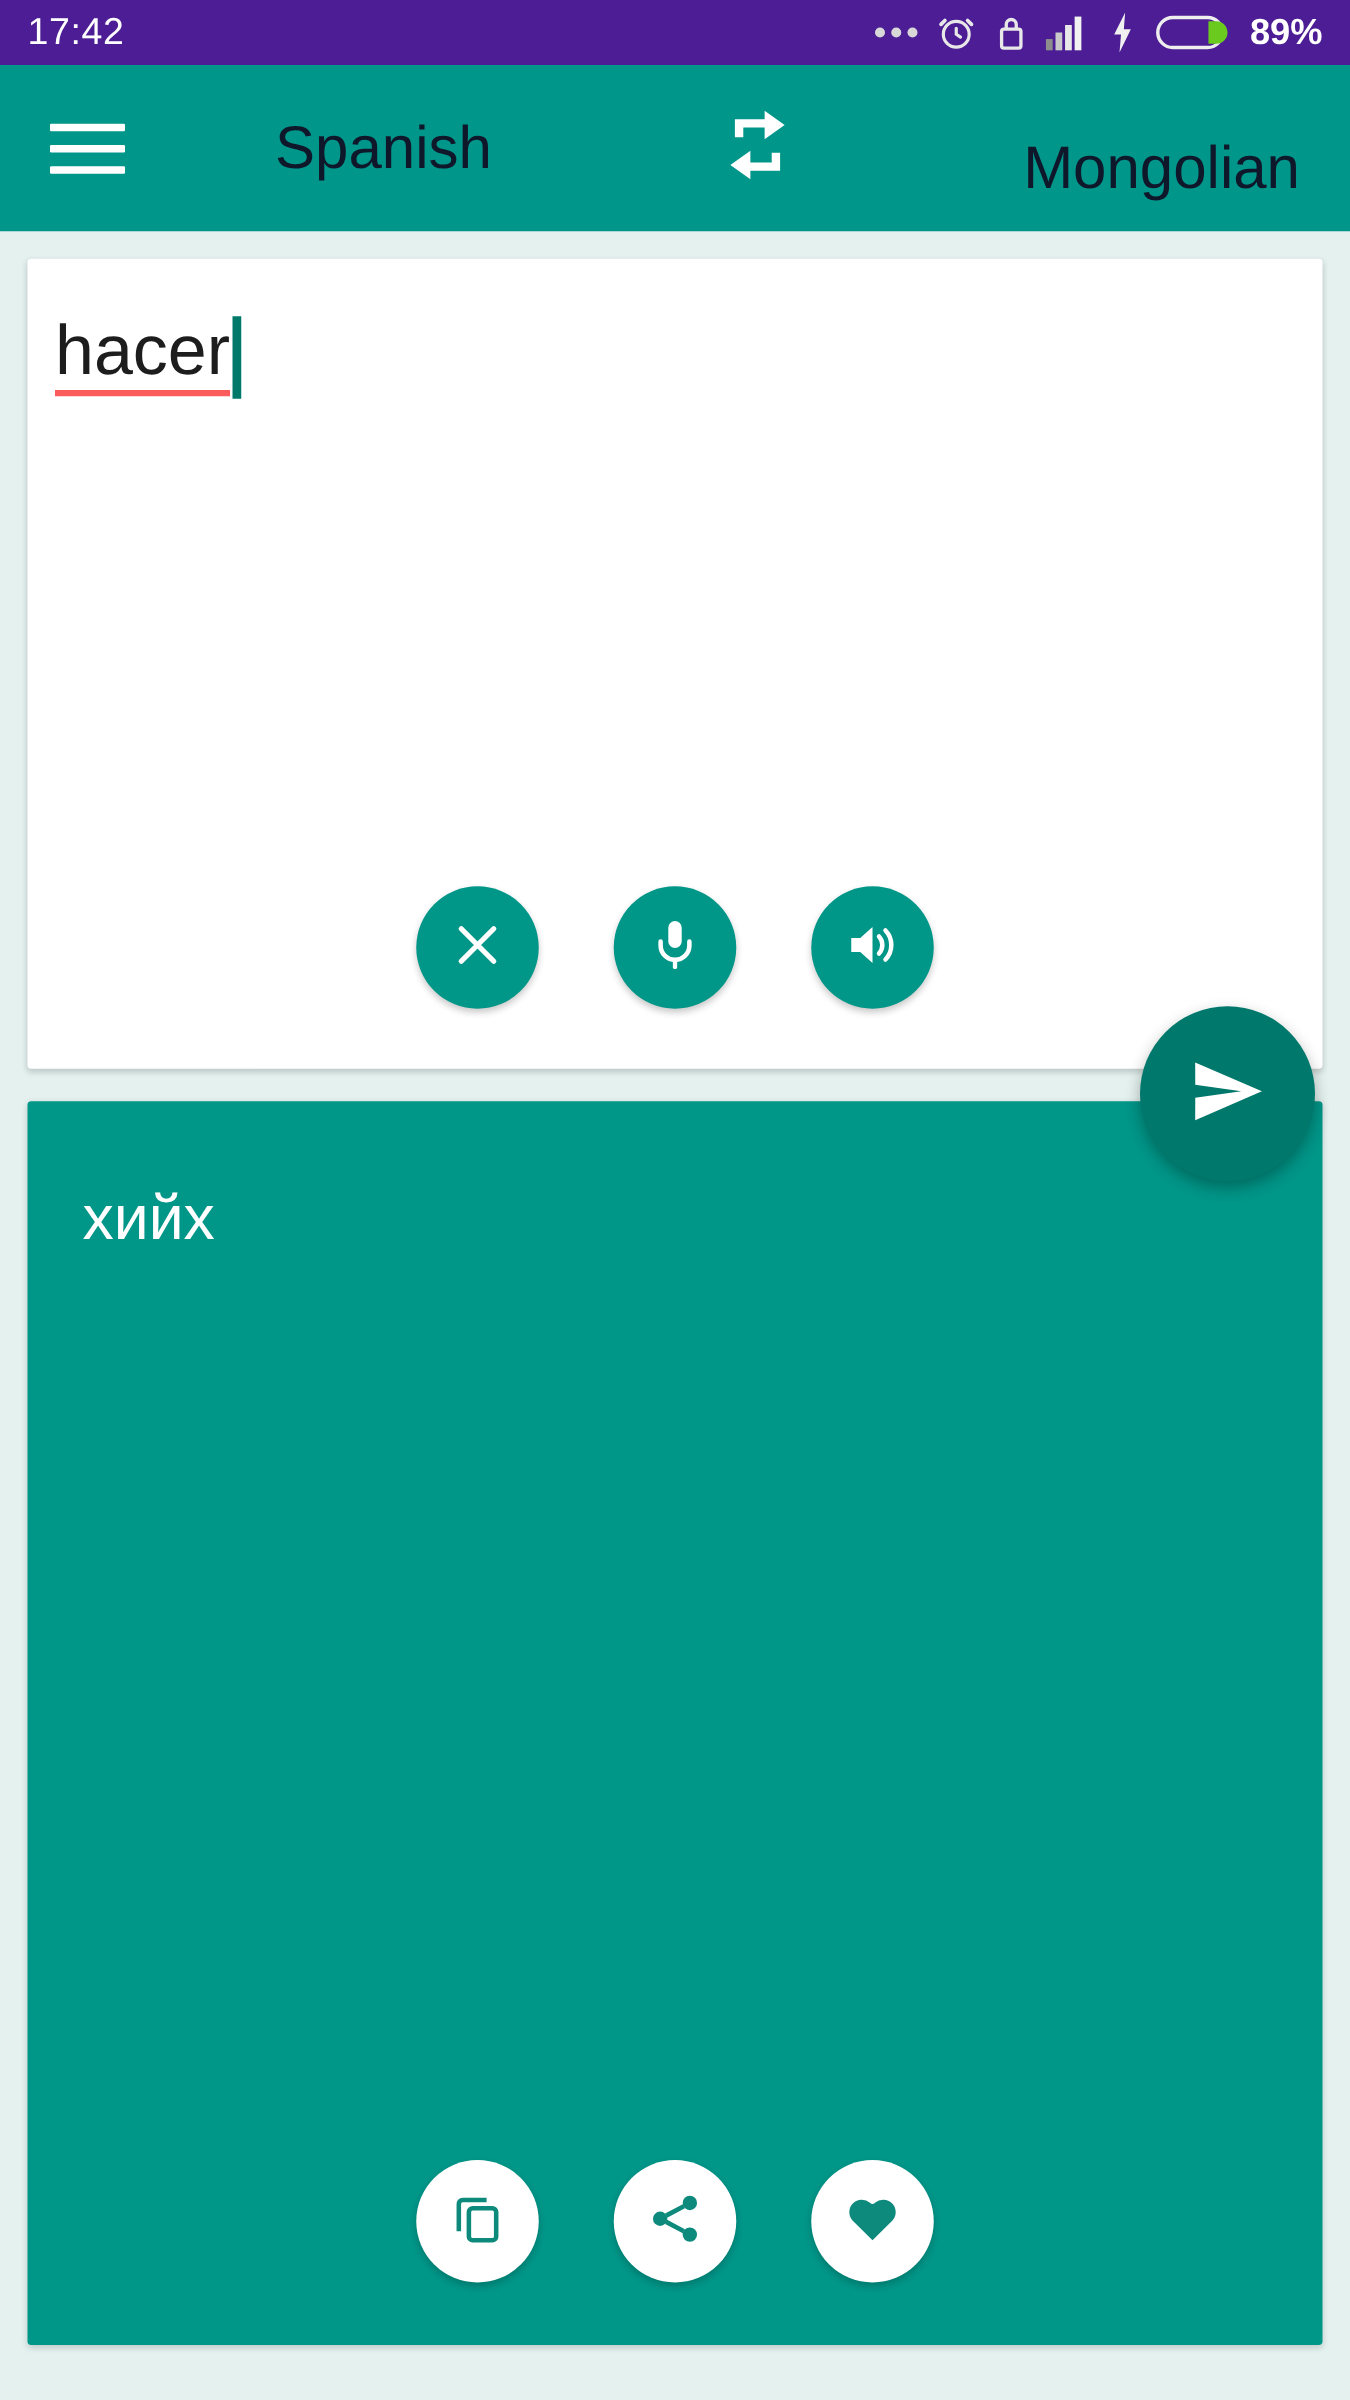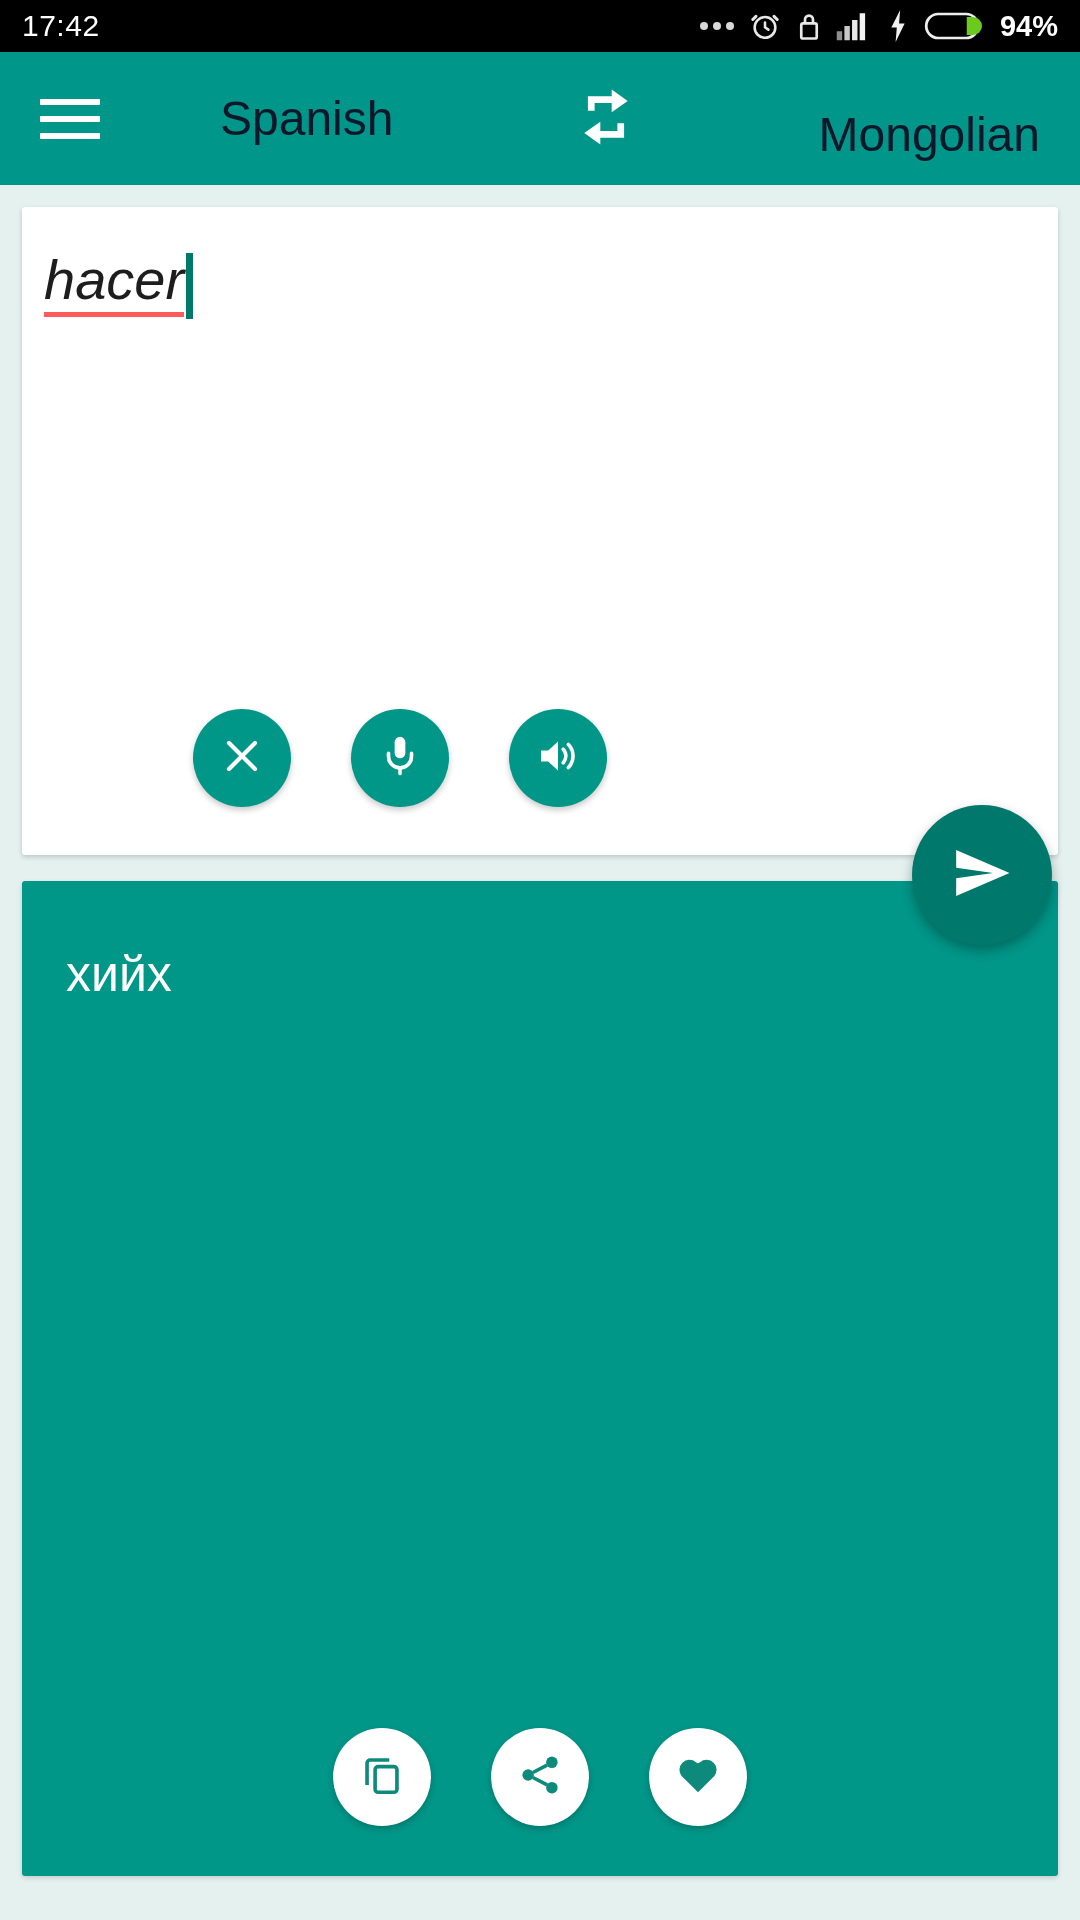--- a/index.html
+++ b/index.html
@@ -6,21 +6,21 @@
   html, body {
     width:1080px; height:1920px;
     background:#E4F1EE;
     font-family:"Liberation Sans", sans-serif;
     overflow:hidden;
   }
 
   
   .statusbar {
     height:52px; width:100%;
-    background:#000000;
+    background:#4c1d95;
     display:flex; align-items:center;
     padding:0 22px;
     color:#fff;
   }
   .status-time {
     font-size:30px; font-weight:400;
     letter-spacing:.5px;
     line-height:1;
   }
   .status-right {
@@ -58,21 +58,21 @@
   }
 
   
   .card-input {
     position:relative;
     width:100%; height:648px;
     background:#fff;
     border-radius:3px;
     box-shadow:0 2px 5px rgba(0,0,0,.18);
     padding:44px 22px 0 22px;
-    display:flex; flex-direction:row;font-style:italic;
+    display:flex; flex-direction:column;
   }
   .input-text-row { display:flex; align-items:flex-start; }
   .input-text {
     font-size:56px; color:#1d1d1d; line-height:1.05;
     border-bottom:5px solid #FB5B5B;
     padding-bottom:2px;
     display:inline-block;
   }
   .caret {
     width:7px; height:66px; background:#00796B;
@@ -170,21 +170,21 @@
       </svg>
     </span>
 
     <span class="status-ico">
       <svg width="62" height="30" viewBox="0 0 44 22">
         <rect x="0.9" y="2.2" width="38" height="17.6" rx="8.8" fill="none" stroke="#eee" stroke-width="2"></rect>
         <path d="M30.6 4.4h4.6a4.6 4.6 0 0 1 0 13.2h-4.6z" fill="#6ACB1E"></path>
       </svg>
     </span>
 
-    <span class="battery-pct">94%</span>
+    <span class="battery-pct">89%</span>
   </div>
 </div>
 
 <div class="header">
 
   <div class="hamburger">
     <span></span>
       <span></span>
       <span></span>
   </div>

